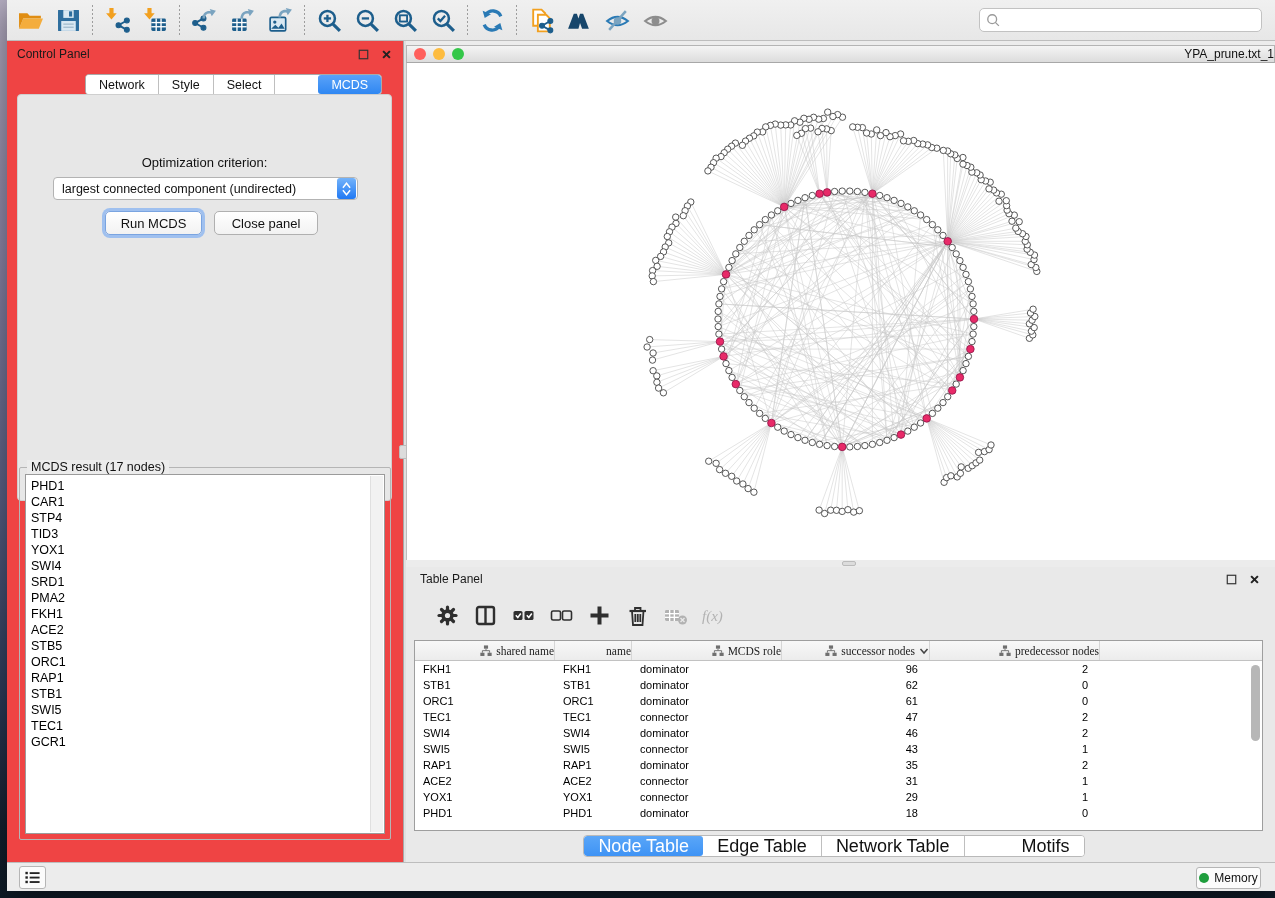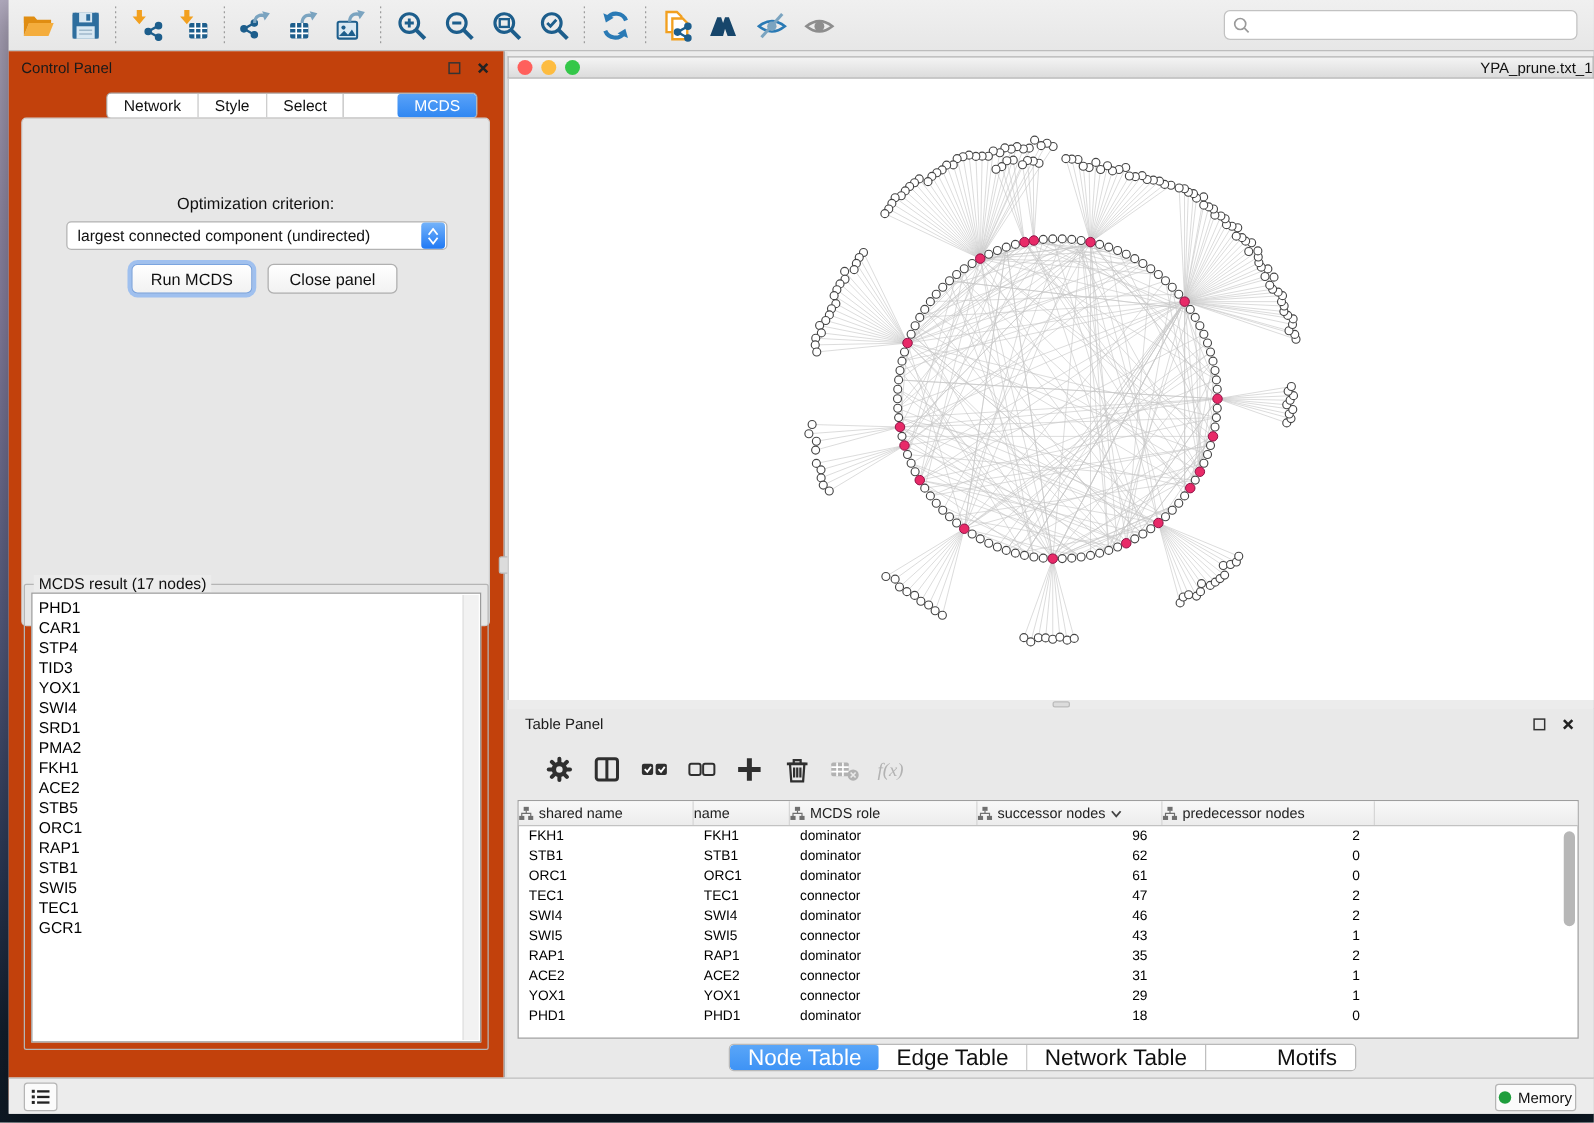--- a/index.html
+++ b/index.html
@@ -22,21 +22,21 @@
     border-radius:4px; cursor:default; }
   .tb-btn svg { width:27px; height:27px; }
   #search-wrap { position:absolute; right:13px; top:8px; width:283px; height:24px;
     background:#fff; border:1px solid #c2c2c2; border-radius:5px;
     display:flex; align-items:center; padding:0 6px; }
   #search-wrap svg { width:15px; height:15px; flex:none; }
   #search-input { border:none; outline:none; background:transparent; flex:1;
     font-size:12px; margin-left:4px; font-family:"Liberation Sans",sans-serif; }
 
   
-  #control-panel { position:absolute; left:0; top:41px; width:396px; bottom:11px; background:#c2410c; }
+  #control-panel { position:absolute; left:0; top:41px; width:396px; bottom:11px; background:#ef4444; }
   .panel-head { height:26px; display:flex; align-items:center; padding:0 10px; }
   .panel-title { font-size:12px; color:#1a1a1a; }
   .panel-head .spacer { flex:1; }
   .win-mini { width:14px; height:14px; margin-left:9px; display:flex; align-items:center; justify-content:center; }
   .win-mini svg { width:11px; height:11px; }
 
   #cp-tabs { position:absolute; left:78px; top:33px; height:21px; display:flex;
     border:1px solid #a9a9a9; border-radius:4px; background:#fff; overflow:hidden; }
   .seg-tab { padding:0 13px; font-size:12.5px; display:flex; align-items:center; color:#111;
     border-right:1px solid #bfbfbf; background:#fff; }
@@ -93,22 +93,22 @@
   #table-panel { position:absolute; left:399px; right:0; top:567px; bottom:29px; background:#e9e9e9; }
   #tp-head { height:24px; display:flex; align-items:center; padding:0 14px; }
   #tp-toolbar { position:absolute; left:8px; top:27px; height:43px; display:flex; align-items:center; padding-left:14px; }
   .tp-btn { width:38px; height:34px; display:flex; align-items:center; justify-content:center; }
   .tp-btn svg { width:25px; height:25px; }
 
   #table-box { position:absolute; left:8px; top:73px; width:849px; height:191px; background:#fff;
     border:1px solid #9e9e9e; }
   #thead { display:flex; height:20px; background:linear-gradient(#f8f8f8,#ececec);
     border-bottom:1px solid #c2c2c2; }
-  .th { display:flex; align-items:center; justify-content:flex-start; gap:4px;
-    border-right:1px solid #d6d6d6; font-size:11.5px; color:#222; position:relative; }
+  .th { display:flex; align-items:center; justify-content:flex-end; gap:4px;
+    border-right:1px solid #d6d6d6; font-size:11.5px; color:#222; position:relative;font-family:Liberation Serif, serif; }
   .th svg.type { width:12px; height:12px; }
   .th svg.sort { width:10px; height:10px; }
   .trow { display:flex; height:16px; }
   .td { font-size:11px; color:#000; line-height:16px; white-space:nowrap; overflow:hidden; }
   .td.l { padding-left:8px; text-align:left; }
   .td.r { padding-right:12px; text-align:right; }
   #tbl-scroll { position:absolute; right:2px; top:24px; width:9px; height:76px;
     background:#b7b7b7; border-radius:5px; }
 
   #tp-tabs { position:absolute; left:0; right:13px; top:268px; height:22px;

